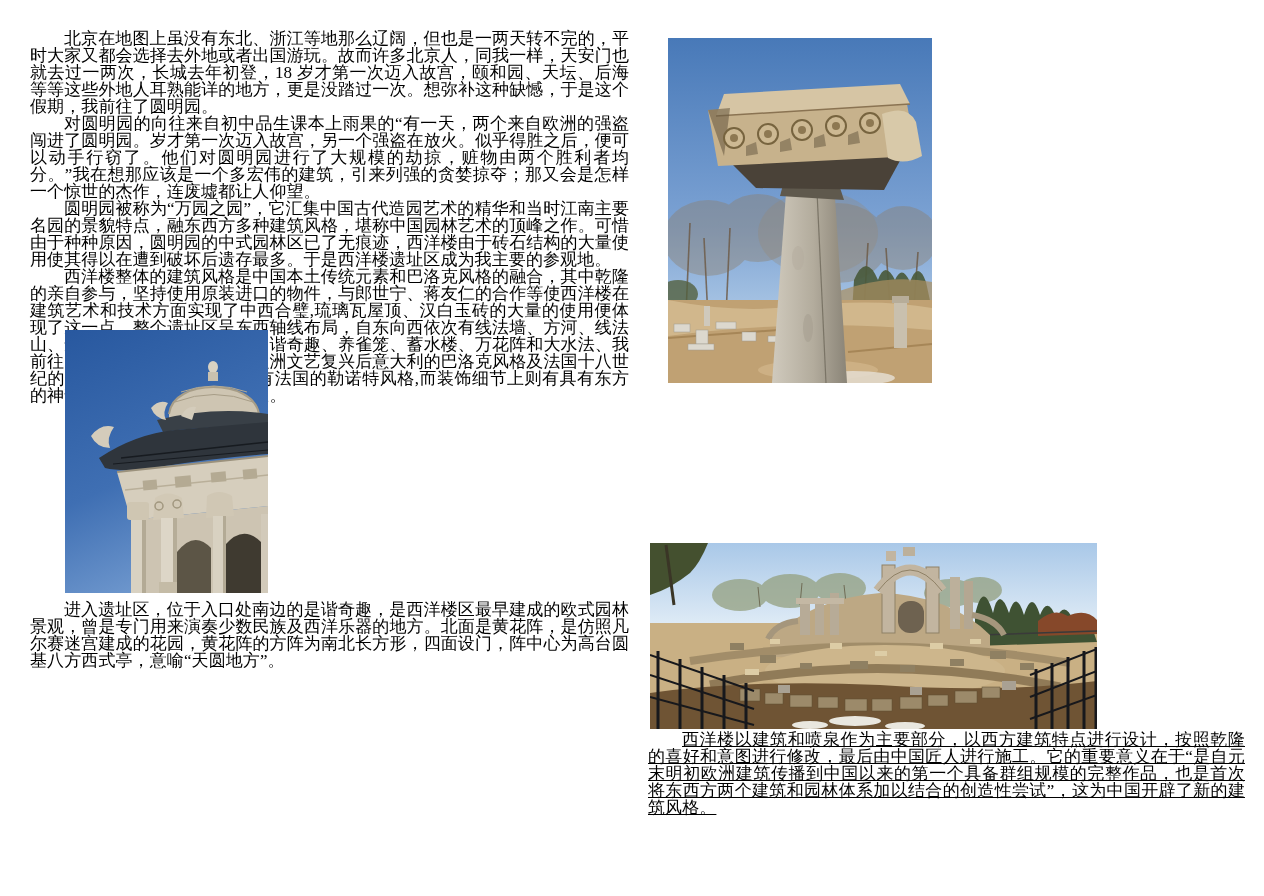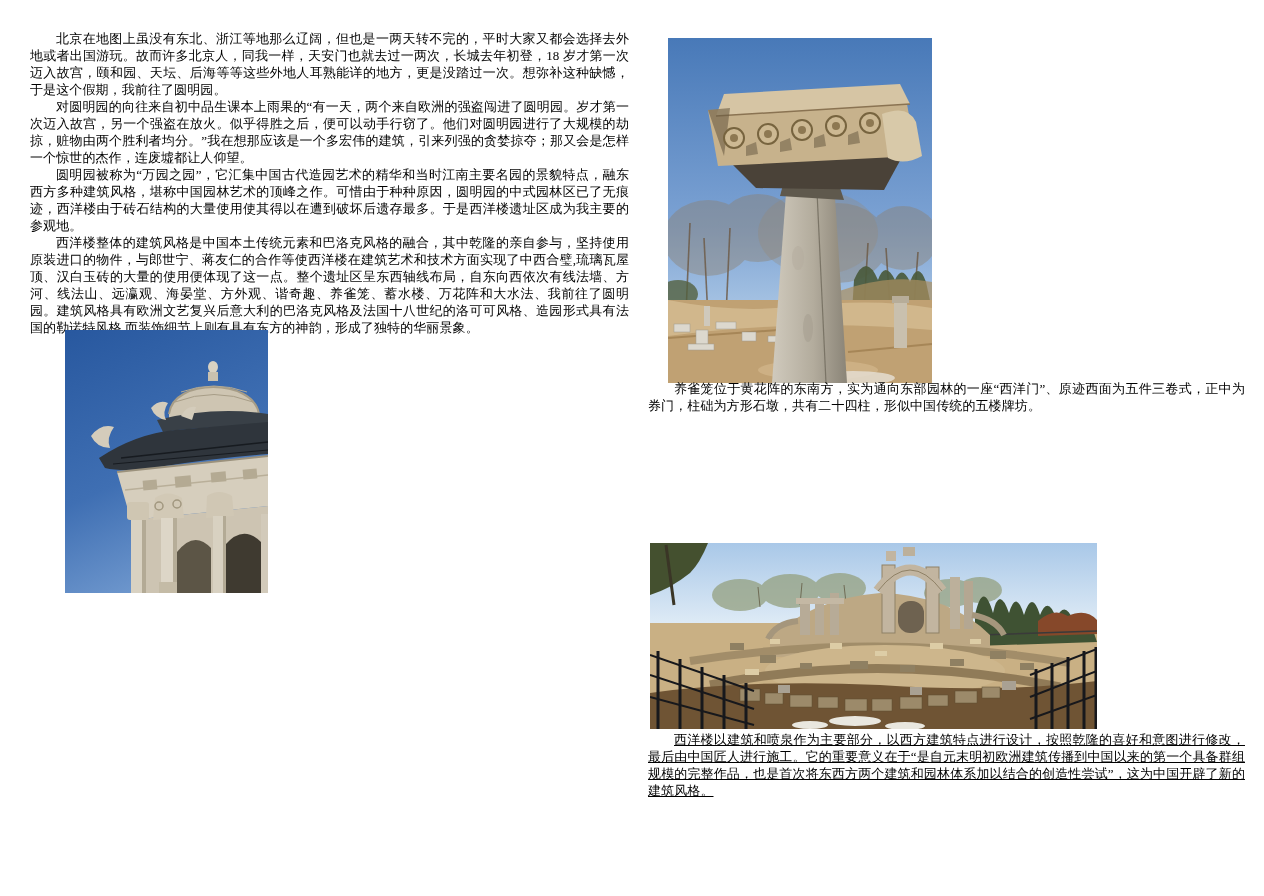--- a/index.html
+++ b/index.html
@@ -1,18 +1,18 @@
 <!DOCTYPE html>
 <html><head>
 <meta charset="utf-8">
 <style>
   html,body{margin:0;padding:0;background:#ffffff;}
   body{width:1264px;height:896px;font-family:"Liberation Serif","DejaVu Serif",serif;color:#000;}
   .page{position:relative;width:1264px;height:896px;background:#fff;overflow:hidden;}
-  .textblock{position:absolute;font-size:13px;line-height:17px;text-align:justify;letter-spacing:0.1px;}
+  .textblock{position:absolute;font-size:17px;line-height:17px;text-align:justify;letter-spacing:0.1px;}
   .textblock p{margin:0;text-indent:2em;}
   .photo{position:absolute;margin:0;padding:0;}
   .photo svg{display:block;}
 </style>
 </head>
 <body>
 
 <div class="page">
 
   <div class="textblock" style="left:30px;top:30px;width:599px;">
@@ -73,20 +73,23 @@
       <rect x="96" y="188" width="14" height="75" fill="#ddd6c7"></rect>
       <rect x="108" y="188" width="4" height="75" fill="#b6ad98"></rect>
       <rect x="94" y="252" width="18" height="11" fill="#c4bba6"></rect>
       <path d="M142,166 q12,-8 25,0 l2,20 l-28,2 Z" fill="#d0c7b4"></path>
       <rect x="148" y="186" width="12" height="77" fill="#d8d1c1"></rect>
       <rect x="158" y="186" width="3" height="77" fill="#b3aa95"></rect>
       <rect x="196" y="184" width="7" height="79" fill="#d2caba"></rect>
     </svg>
   </figure>
 
+  <div class="textblock" style="left:30px;top:601px;width:599px;">
+    <p>进入遗址区，位于入口处南边的是谐奇趣，是西洋楼区最早建成的欧式园林景观，曾是专门用来演奏少数民族及西洋乐器的地方。北面是黄花阵，是仿照凡尔赛迷宫建成的花园，黄花阵的方阵为南北长方形，四面设门，阵中心为高台圆基八方西式亭，意喻“天圆地方”。</p>
+  </div>
 
   <figure class="photo" style="left:668px;top:38px;">
     <svg width="264" height="345" viewBox="0 0 264 345">
       <defs>
         <linearGradient id="gB" x1="0" y1="0" x2="0" y2="1">
           <stop offset="0" stop-color="#4879b8"></stop>
           <stop offset="0.55" stop-color="#7da3d4"></stop>
           <stop offset="0.8" stop-color="#aac6e4"></stop>
         </linearGradient>
         <linearGradient id="gShaft" x1="0" y1="0" x2="1" y2="0">
@@ -163,21 +166,20 @@
       <g fill="#7a6a50" opacity="0.65">
         <path d="M78,108 l10,-4 l2,12 l-12,2 Z"></path>
         <path d="M112,104 l10,-4 l2,12 l-12,2 Z"></path>
         <path d="M146,100 l10,-4 l2,12 l-12,2 Z"></path>
         <path d="M180,97 l10,-4 l2,12 l-12,2 Z"></path>
       </g>
     </svg>
   </figure>
 
   <div class="textblock" style="left:648px;top:380px;width:597px;">
-    <p>养雀笼位于黄花阵的东南方，实为通向东部园林的一座“西洋门”、原迹西面为五件三卷式，正中为券门，柱础为方形石墩，共有二十四柱，形似中国传统的五楼牌坊。</p>
   </div>
 
   <figure class="photo" style="left:650px;top:543px;">
     <svg width="447" height="186" viewBox="0 0 447 186">
       <defs>
         <linearGradient id="gC" x1="0" y1="0" x2="0" y2="1">
           <stop offset="0" stop-color="#a9c8e8"></stop>
           <stop offset="1" stop-color="#e8f1f8"></stop>
         </linearGradient>
       </defs>

